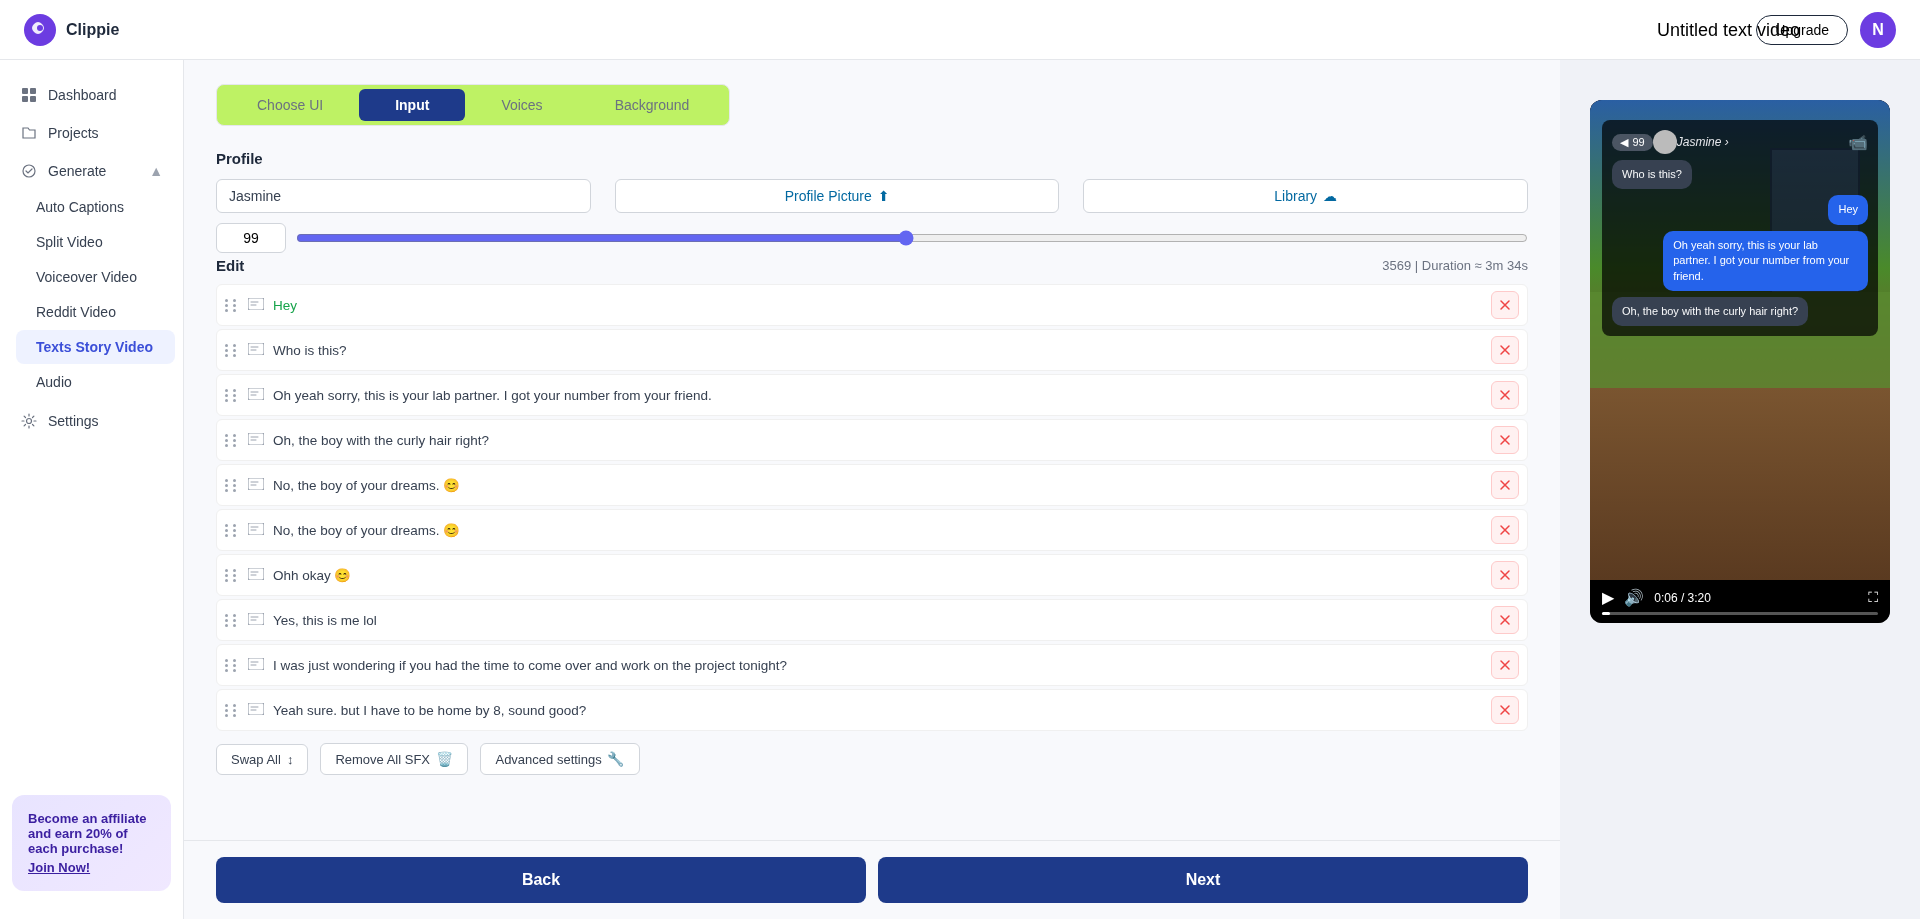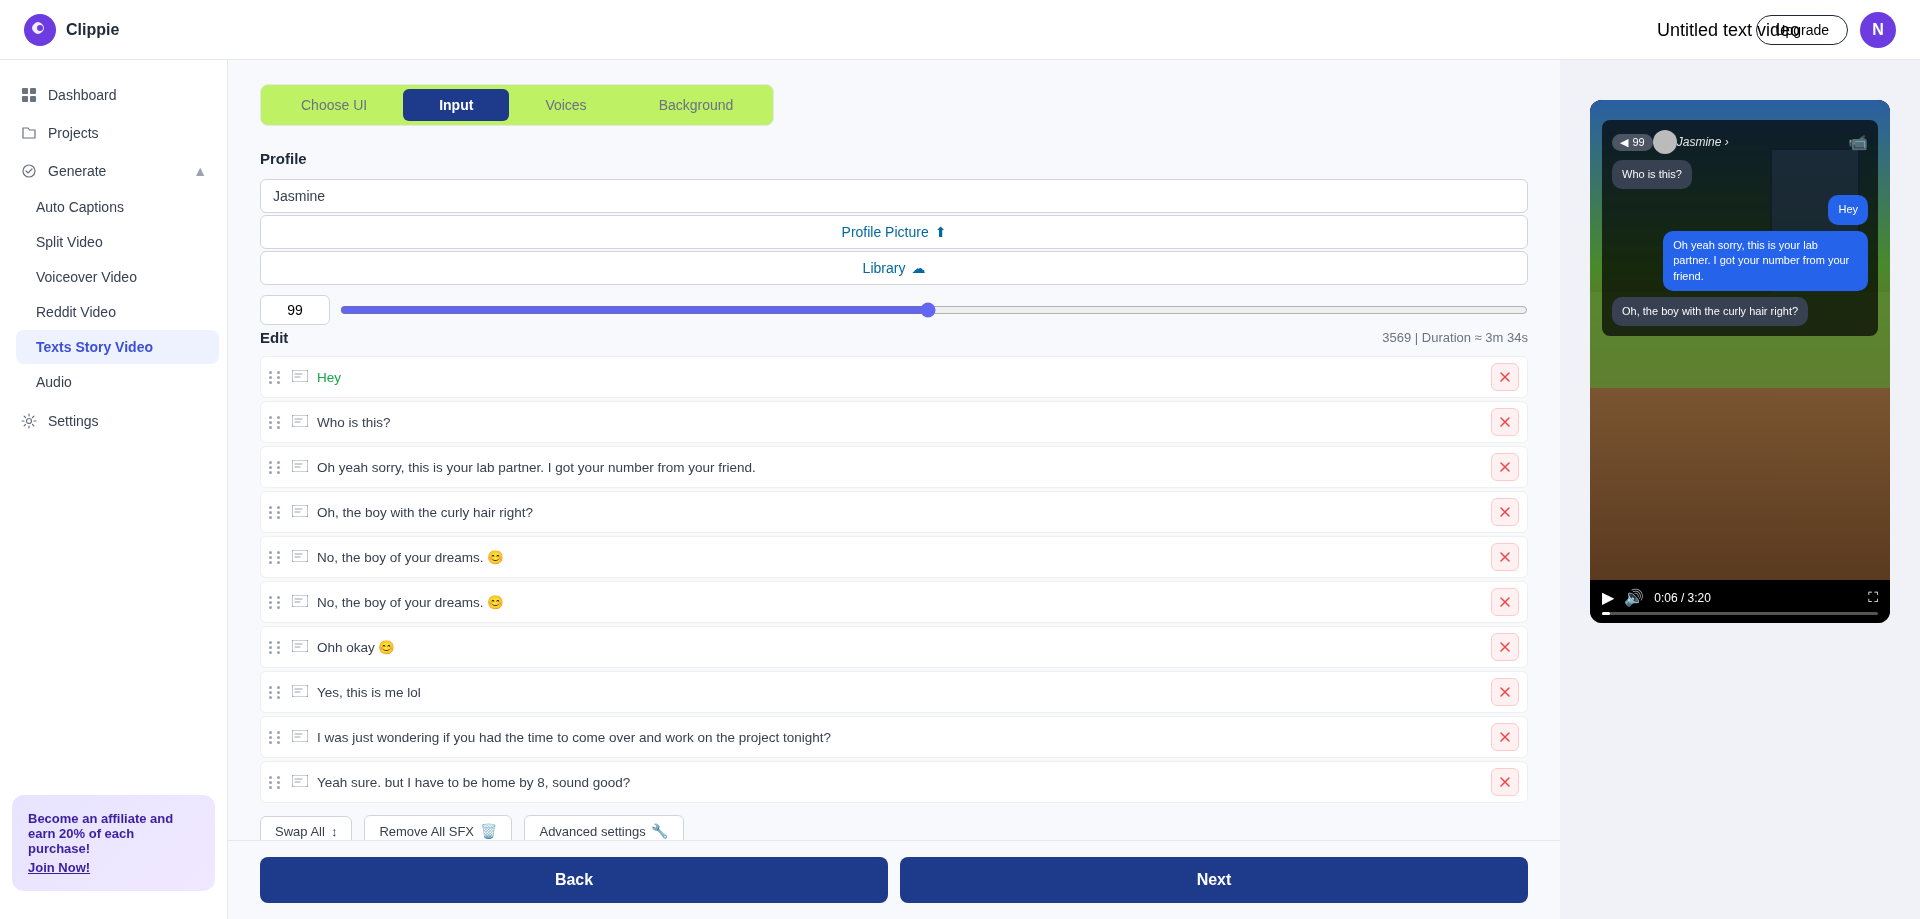--- a/index.html
+++ b/index.html
@@ -12,21 +12,21 @@
     .logo-text { font-size: 16px; font-weight: 700; color: #1e293b; }
     .topbar-right { display: flex; align-items: center; gap: 12px; }
     .upgrade-btn { border: 1.5px solid #1e293b; border-radius: 20px; padding: 6px 18px; background: #fff; font-size: 14px; font-weight: 500; cursor: pointer; }
     .avatar { width: 36px; height: 36px; border-radius: 50%; background: #6c3ce1; color: #fff; display: flex; align-items: center; justify-content: center; font-weight: 700; font-size: 16px; cursor: pointer; }
     .page-title { position: absolute; right: 120px; font-size: 18px; color: #000000; top: 50%; transform: translateY(-50%); }
 
     
     .main-layout { display: flex; flex: 1; overflow: hidden; }
 
     
-    .sidebar { width: 228px; background: #fff; border-right: 1px solid #e5e7eb; display: flex; flex-direction: column; padding: 16px 0; flex-shrink: 0; }
+    .sidebar { width: 184px; background: #fff; border-right: 1px solid #e5e7eb; display: flex; flex-direction: column; padding: 16px 0; flex-shrink: 0; }
     .sidebar-item { display: flex; align-items: center; gap: 10px; padding: 9px 12px; border-radius: 8px; cursor: pointer; font-size: 14px; color: #374151; margin: 1px 8px; }
     .sidebar-item.active { background: #eef2ff; color: #3b4fd8; font-weight: 600; }
     .sidebar-item-icon { width: 18px; height: 18px; display: flex; align-items: center; justify-content: center; color: #6b7280; }
     .sidebar-group { margin-bottom: 2px; }
     .sidebar-group-header { display: flex; align-items: center; justify-content: space-between; padding: 9px 12px; cursor: pointer; font-size: 14px; color: #374151; font-weight: 400; margin: 1px 8px; border-radius: 8px; }
     .sidebar-sub { padding-left: 8px; }
     .sidebar-sub .sidebar-item { padding-left: 20px; font-size: 14px; }
     .affiliate-box { margin: auto 12px 12px; background: linear-gradient(135deg, #e8e4ff, #f0e8ff); border-radius: 12px; padding: 16px; font-size: 13px; color: #3b1fa0; }
     .affiliate-box strong { display: block; margin-bottom: 4px; font-size: 13px; }
     .affiliate-link { color: #3b1fa0; font-weight: 700; text-decoration: underline; font-size: 13px; cursor: pointer; }
@@ -37,21 +37,21 @@
     
     .center-panel { flex: 1; background: #f8f9fc; overflow-y: auto; padding: 24px 32px; padding-bottom: 0; display: flex; flex-direction: column; }
 
     
     .tabs-row { display: flex; gap: 0; margin-bottom: 24px; background: #bef264; border: 1px solid #e5e7eb; border-radius: 8px; padding: 4px; width: fit-content; }
     .tab { padding: 8px 36px; border-radius: 6px; font-size: 14px; cursor: pointer; color: #6b7280; font-weight: 500; }
     .tab.active { background: #1e3a8a; color: #fff; font-weight: 600; }
 
     
     .section-title { font-size: 15px; font-weight: 600; color: #1e293b; margin-bottom: 12px; }
-    .profile-row { display: flex; gap: 2px; margin-bottom: 10px; flex-direction: column; }
+    .profile-row { display: flex; gap: 24px; margin-bottom: 10px; }
     .profile-input { flex: 1; border: 1px solid #d1d5db; border-radius: 6px; padding: 8px 12px; font-size: 14px; background: #fff; color: #374151; outline: none; }
     .profile-btn { flex: 1.2; border: 1px solid #d1d5db; border-radius: 6px; padding: 8px 12px; font-size: 14px; background: #fff; color: #0369a1; cursor: pointer; display: flex; align-items: center; justify-content: center; gap: 6px; }
     .slider-row { display: flex; align-items: center; gap: 10px; margin-bottom: 4px; }
     .slider-num { border: 1px solid #d1d5db; border-radius: 6px; padding: 6px 10px; font-size: 14px; background: #fff; width: 70px; text-align: center; }
     input[type=range] { flex: 1; accent-color: #6366f1; cursor: pointer; }
 
     
     .edit-header { display: flex; justify-content: space-between; align-items: center; margin-bottom: 10px; }
     .edit-title { font-size: 15px; font-weight: 600; color: #1e293b; }
     .edit-meta { font-size: 13px; color: #6b7280; }

